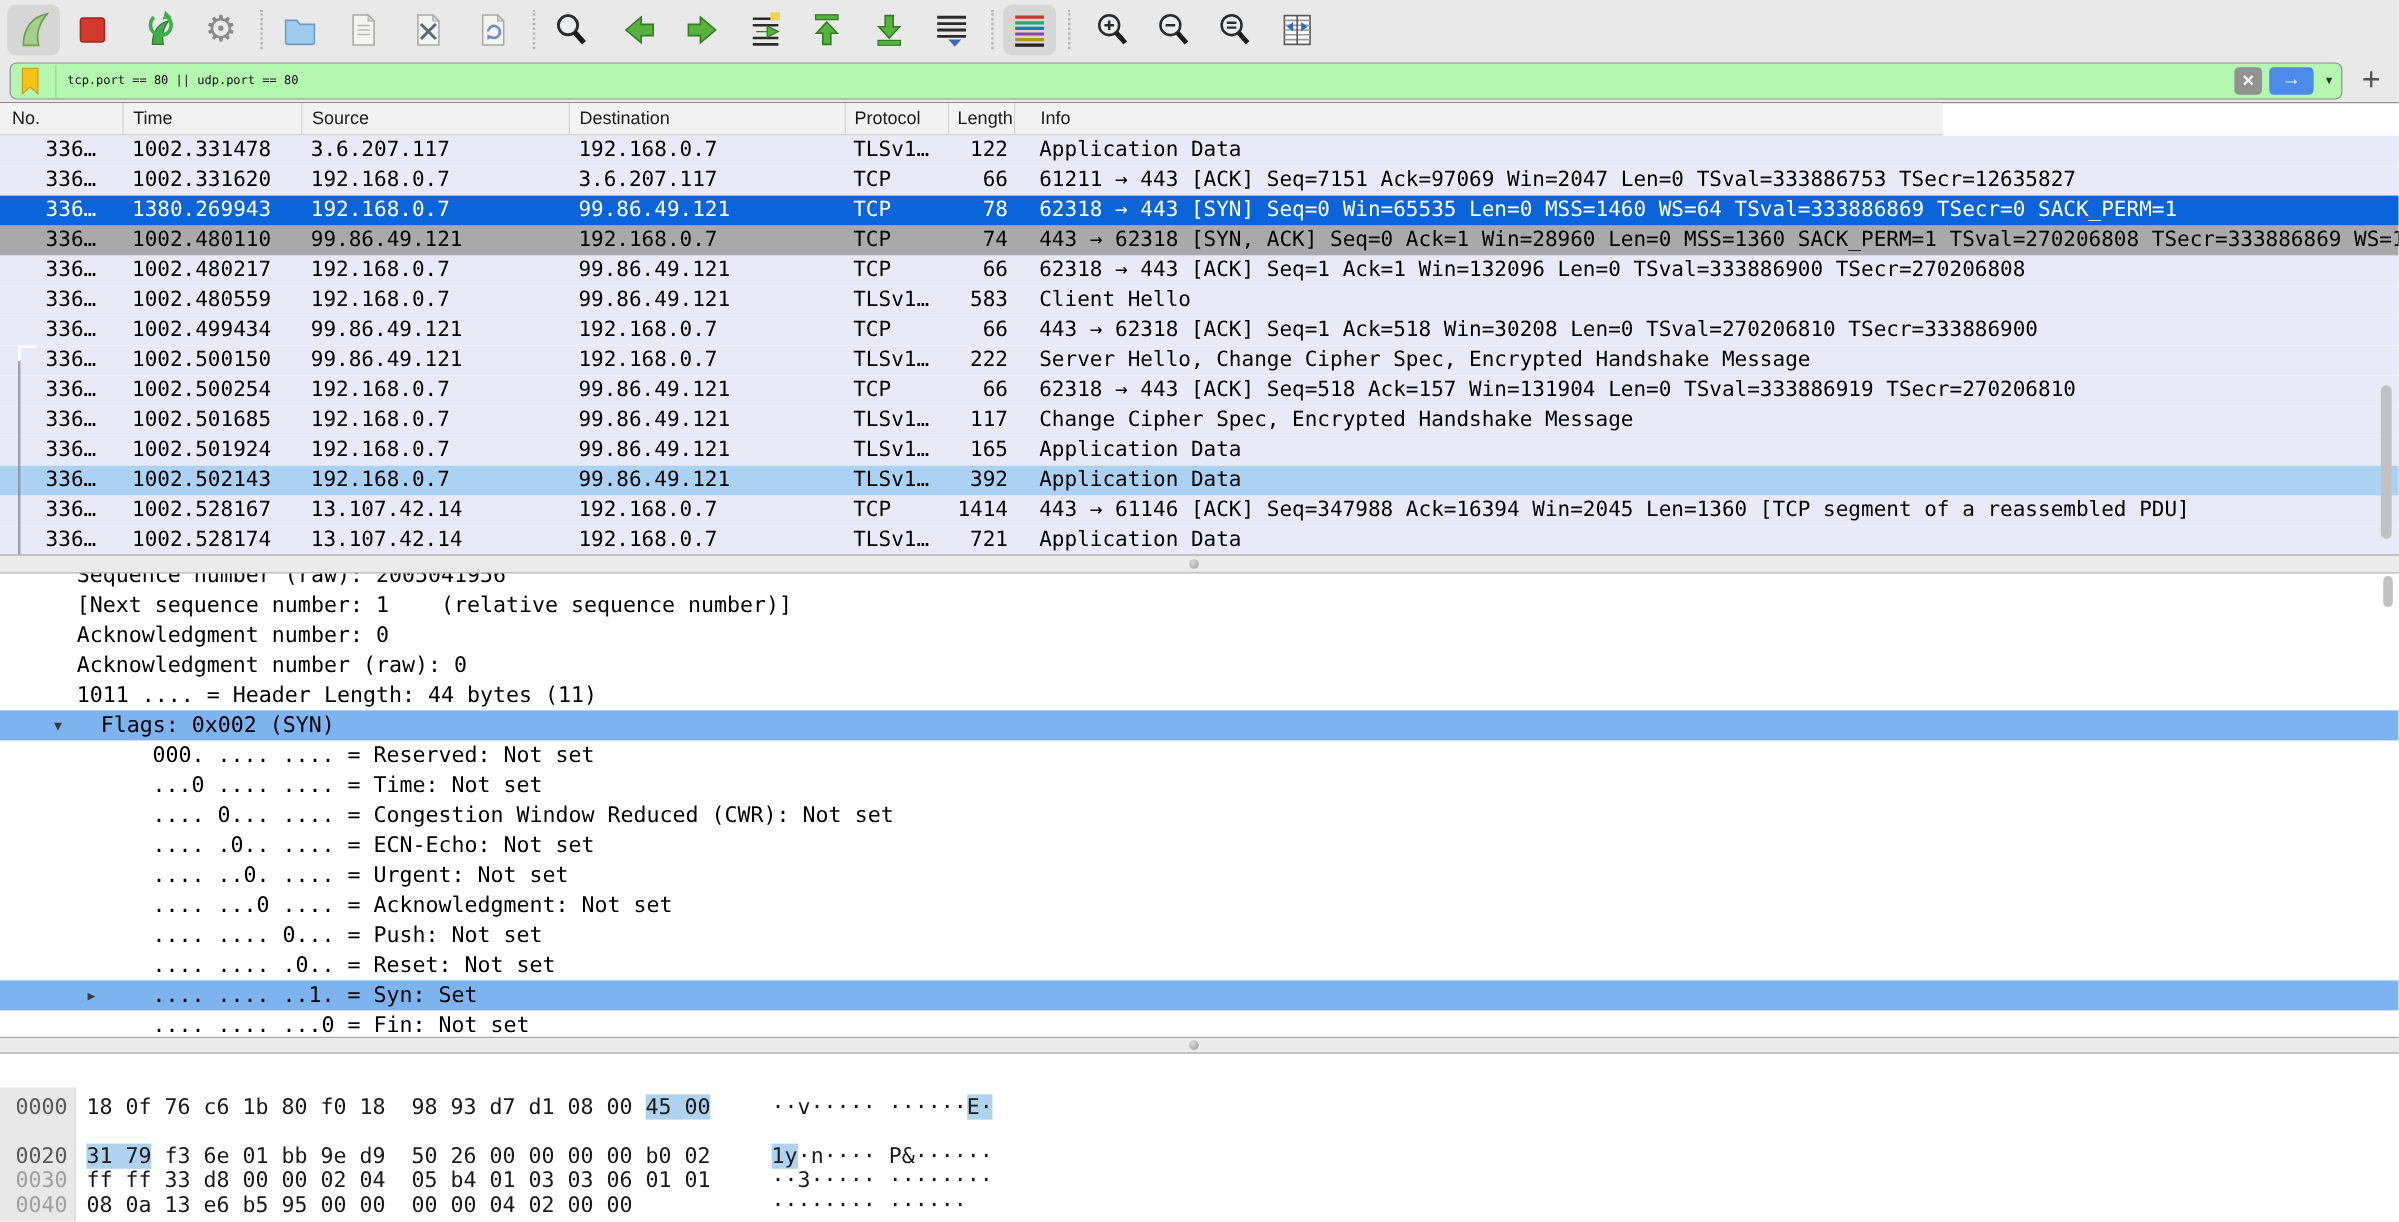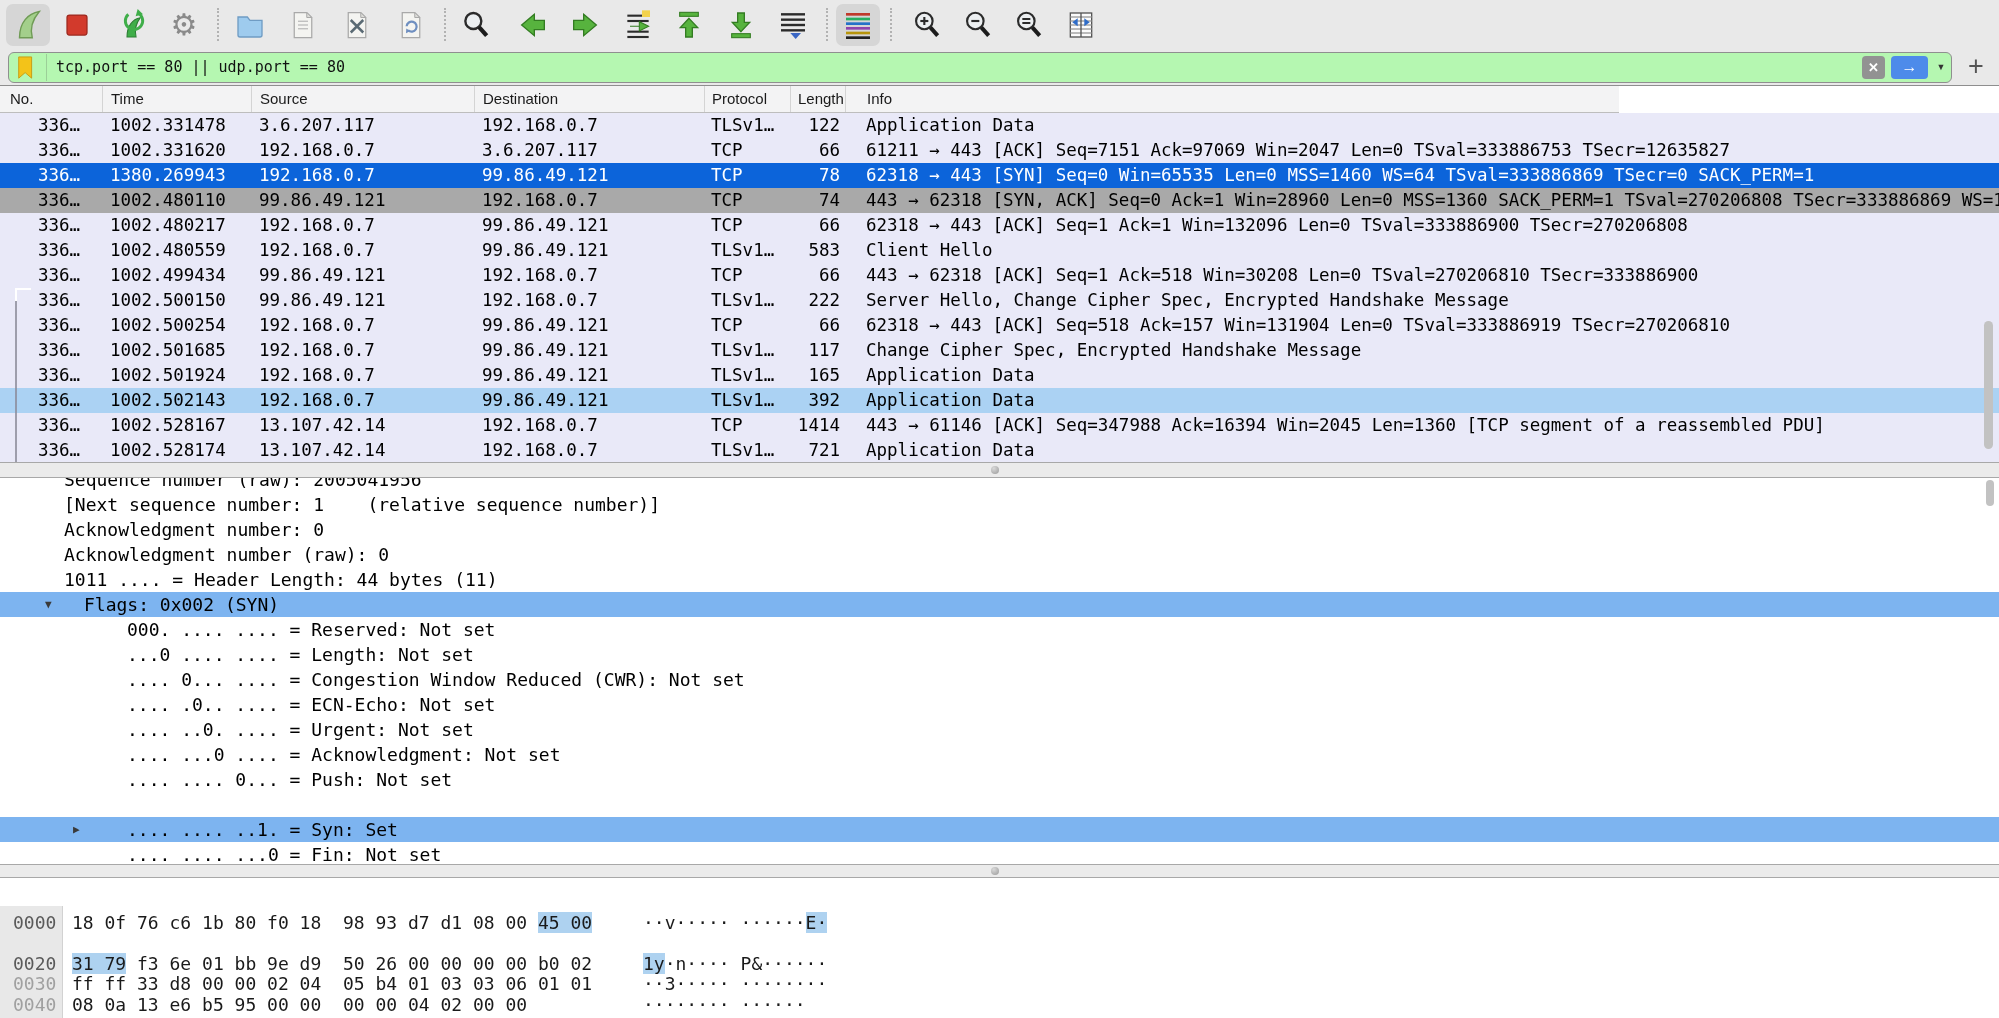--- a/index.html
+++ b/index.html
@@ -13,21 +13,21 @@
         display:flex;align-items:center;justify-content:center;}
   .tbtn.active{background:#d6d6d6;}
   .tbtn svg{display:block;}
   .tsep{position:absolute;top:8px;height:33px;width:0;border-left:2px dotted #b2b2b2;}
   .gearglyph{font-size:30px;color:#8a8a8a;line-height:30px;}
   
   #filter-field{position:absolute;left:8px;top:52px;width:1944px;height:31px;background:#b5f7b1;
                 border:1px solid #8f8f8f;border-radius:6px;box-sizing:border-box;}
   #filter-bookmark{position:absolute;left:5px;top:3px;width:26px;height:24px;}
   #filter-divider{position:absolute;left:37px;top:1px;height:27px;width:0;border-left:1px solid #9ccf98;}
-  #filter-text{position:absolute;left:47px;top:0;height:29px;line-height:29px;font-size:15px;color:#111;white-space:pre;}
+  #filter-text{position:absolute;left:47px;top:0;height:29px;line-height:29px;font-size:10px;color:#111;white-space:pre;}
   #filter-clear{position:absolute;left:1862px;top:56px;width:23px;height:23px;background:#929292;border-radius:4px;
                 color:#fff;font-size:13px;line-height:23px;text-align:center;font-weight:bold;}
   #filter-apply{position:absolute;left:1891px;top:56px;width:37px;height:23px;background:#4d8bea;border-radius:4px;
                 color:#fff;font-size:16px;line-height:22px;text-align:center;font-weight:bold;}
   #filter-caret{position:absolute;left:1933px;top:56px;width:16px;height:23px;color:#333;font-size:9px;line-height:23px;text-align:center;}
   #filter-add{position:absolute;left:1960px;top:50px;width:32px;height:34px;color:#555;font-size:27px;line-height:32px;text-align:center;font-weight:400;}
   
   #colheader{position:absolute;left:0;top:86px;width:1619px;height:26px;background:#f3f3f4;
              border-bottom:1px solid #bdbdbd;box-sizing:content-box;}
   .hcell{position:absolute;top:0;height:26px;line-height:26px;font-size:15px;color:#1a1a1a;
@@ -396,26 +396,27 @@
 
 <div id="details" class="mono">
 
 <div class="dline" style="top: -11px;"><span class="txt" style="left: 64px;">Sequence number (raw): 2005041956</span></div>
     <div class="dline" style="top: 14px;"><span class="txt" style="left: 64px;">[Next sequence number: 1    (relative sequence number)]</span></div>
     <div class="dline" style="top: 39px; text-align: right;"><span class="txt" style="left: 64px;">Acknowledgment number: 0</span></div>
     <div class="dline" style="top: 64px;"><span class="txt" style="left: 64px;">Acknowledgment number (raw): 0</span></div>
     <div class="dline" style="top: 89px;"><span class="txt" style="left: 64px;">1011 .... = Header Length: 44 bytes (11)</span></div>
     <div class="dline hl" style="top: 114px;"><span class="exp" style="left: 45px;">▼</span><span class="txt" style="left: 84px;">Flags: 0x002 (SYN)</span></div>
     <div class="dline" style="top: 139px;"><span class="txt" style="left: 127px;">000. .... .... = Reserved: Not set</span></div>
-    <div class="dline" style="top: 164px;"><span class="txt" style="left: 127px;">...0 .... .... = Length: Not set</span></div>
+    <div class="dline" style="top: 164px;"><span class="txt" style="left: 127px;">...0 .... .... = Time: Not set</span></div>
     <div class="dline" style="top: 189px;"><span class="txt" style="left: 127px;">.... 0... .... = Congestion Window Reduced (CWR): Not set</span></div>
     <div class="dline" style="top: 214px;"><span class="txt" style="left: 127px;">.... .0.. .... = ECN-Echo: Not set</span></div>
     <div class="dline" style="top: 239px;"><span class="txt" style="left: 127px;">.... ..0. .... = Urgent: Not set</span></div>
     <div class="dline" style="top: 264px;"><span class="txt" style="left: 127px;">.... ...0 .... = Acknowledgment: Not set</span></div>
     <div class="dline" style="top: 289px;"><span class="txt" style="left: 127px;">.... .... 0... = Push: Not set</span></div>
+    <div class="dline" style="top: 314px;"><span class="txt" style="left: 127px;">.... .... .0.. = Reset: Not set</span></div>
     <div class="dline hl" style="top: 339px;"><span class="exp" style="left: 73px;">▶</span><span class="txt" style="left: 127px;">.... .... ..1. = Syn: Set</span></div>
     <div class="dline" style="top: 364px;"><span class="txt" style="left: 127px;">.... .... ...0 = Fin: Not set</span></div>
     <div class="scrollthumb" style="left:1986px;top:2px;width:8px;height:26px;"></div>
   </div>
 
 <div class="splitter" style="top:864px;height:14px;">
   <div class="dimple" style="left:991px;top:2px;"></div>
 </div>
 
 <div id="hexpane" class="mono">

